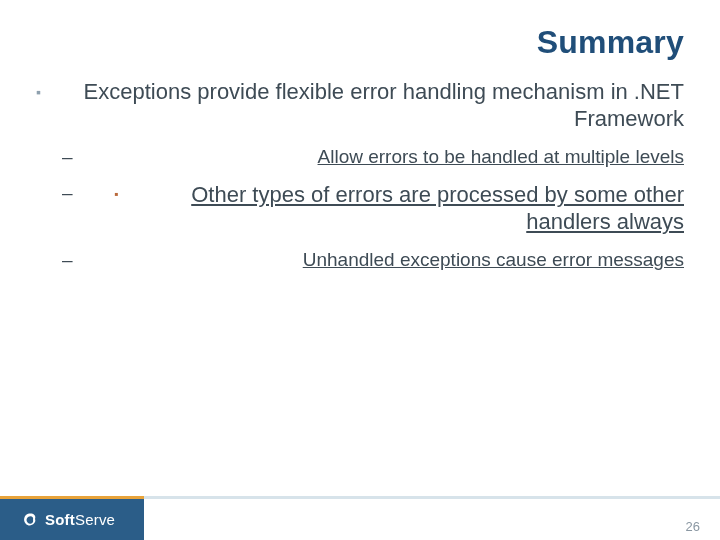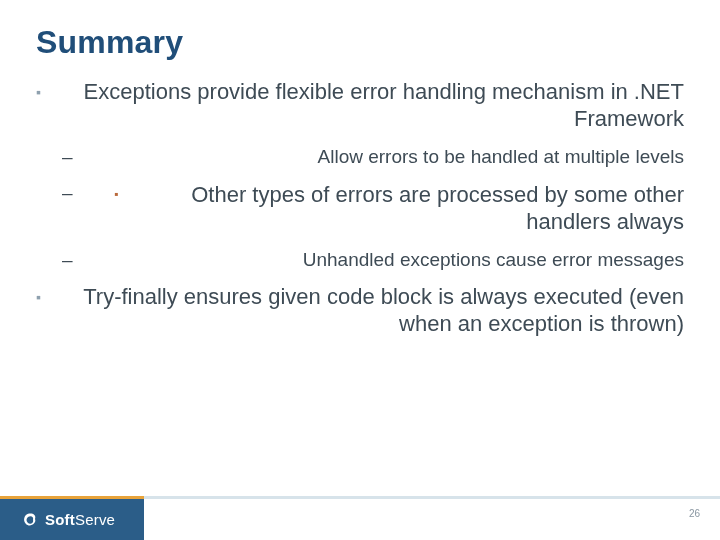--- a/index.html
+++ b/index.html
@@ -13,20 +13,21 @@
   .slide {
     width: 720px;
     height: 540px;
     position: relative;
     padding: 24px 36px 0 36px;
   }
   .title {
     color: #204e79;
     font-size: 32px;
     font-weight: 700;
+    text-align: right;
     margin-bottom: 18px;
     letter-spacing: 0.2px;
   }
   ul { list-style: none; }
   .lvl1 > li {
     position: relative;
     padding-left: 18px;
     font-size: 22px;
     line-height: 1.22;
     margin-bottom: 12px;
@@ -47,20 +48,21 @@
     margin-top: 12px;
   }
   .lvl2 > li {
     position: relative;
     padding-left: 24px;
     margin-left: 8px;
     font-size: 19px;
     line-height: 1.28;
     margin-bottom: 12px;
     color: #3e4b55;
+    text-decoration: underline;
   }
   .lvl2 > li::before {
     content: "–";
     position: absolute;
     left: 0;
     top: 0;
     color: #3e4b55;
     font-size: 19px;
   }
   .lvl3 {
@@ -127,22 +129,22 @@
   }
   .logo-text {
     font-size: 15px;
     font-weight: 400;
     letter-spacing: 0.2px;
   }
   .logo-text b { font-weight: 700; text-align: center; }
   .page-num {
     position: absolute;
     right: 20px;
-    bottom: 21px;
-    font-size: 10px;
+    bottom: 6px;
+    font-size: 13px;
     color: #8a97a2;
   }
 </style>
 </head>
 <body>
 
 <div class="slide">
 
   <h1 class="title">Summary</h1>
 
@@ -158,23 +160,20 @@
             <li>
               <span>Other types of errors are processed by some other handlers always</span>
             </li>
           </ul>
         </li>
         <li>
           <span>Unhandled exceptions cause error messages</span>
         </li>
       </ul>
     </li>
-    <li>
-      <span>Try-finally ensures given code block is always executed (even when an exception is thrown)</span>
-    </li>
   </ul>
 
   <div class="footer">
     <div class="footer-line"></div>
     <div class="footer-bar">
       <div class="logo">
         <span class="logo-mark">
           <svg width="18" height="18" viewBox="0 0 18 18">
             <path d="M4 4 C 8 1, 15 3, 13 8 C 15 12, 8 17, 4 13 C 1 10, 2 6, 4 4 Z
                      M6 6 C 9 4, 12 6, 11 9 C 12 12, 8 14, 6 12 C 4 10, 4 8, 6 6 Z" fill="#ffffff" fill-rule="evenodd"></path>

